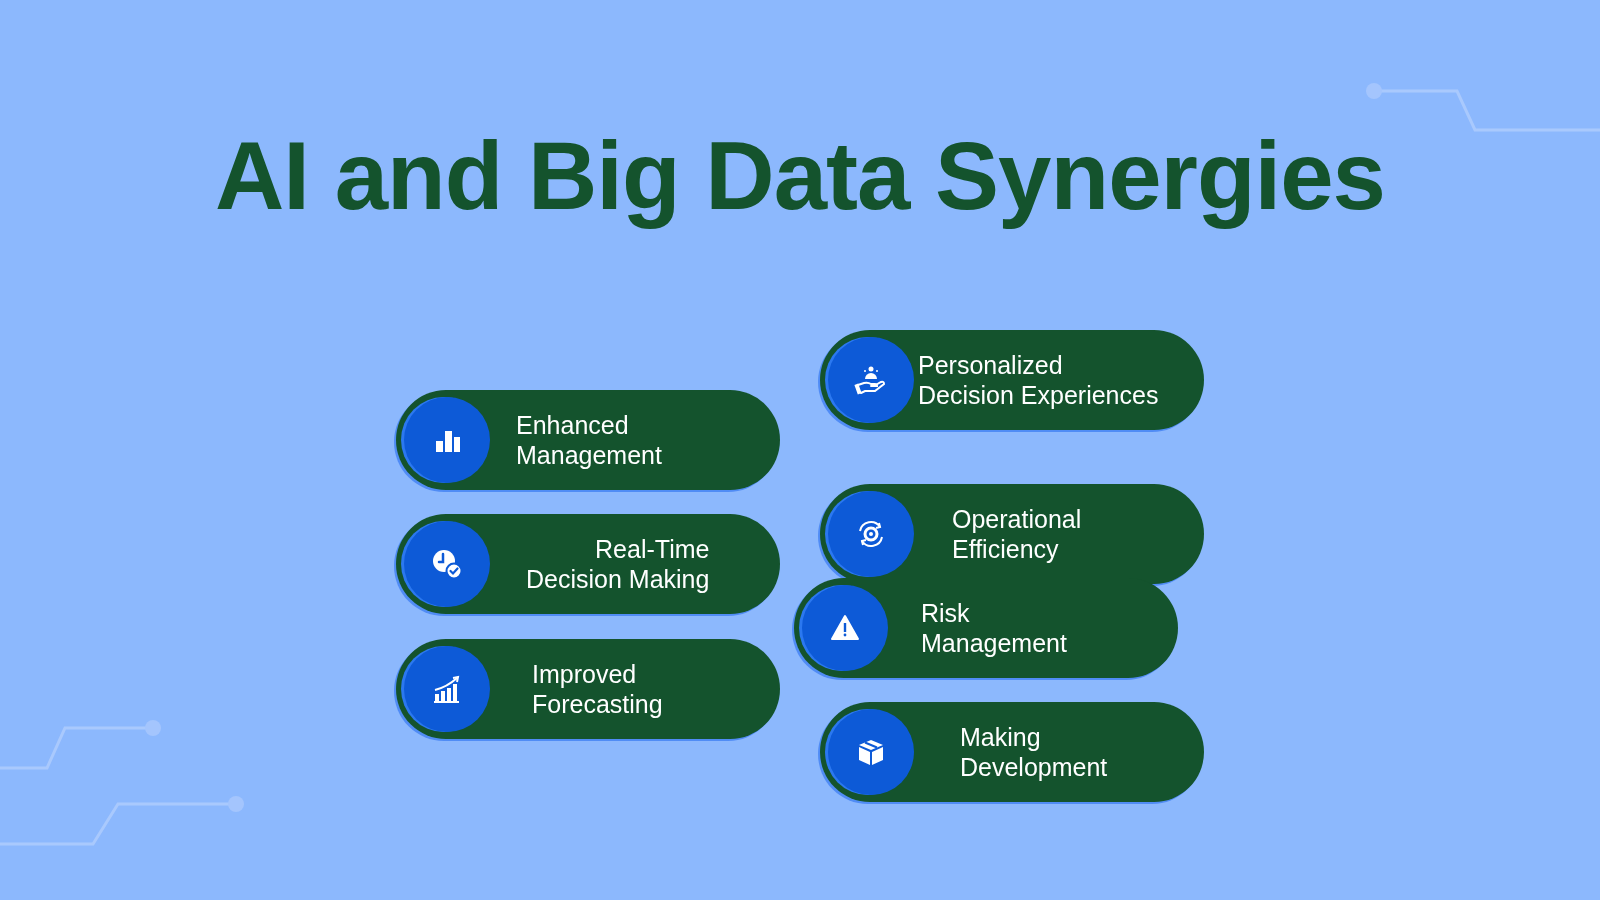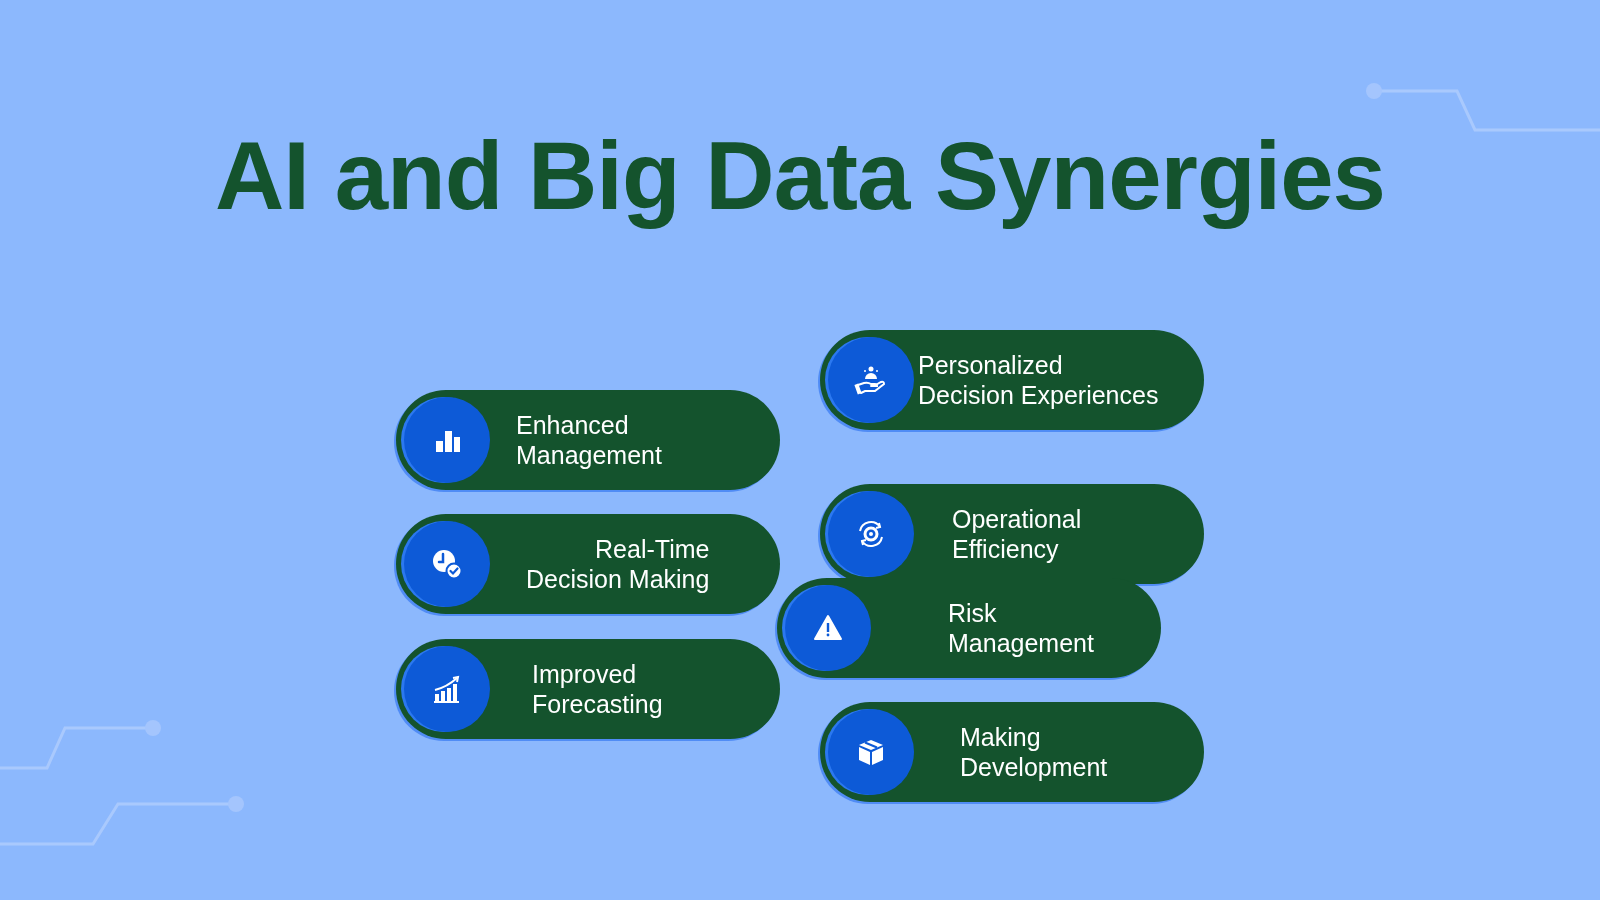--- a/index.html
+++ b/index.html
@@ -126,21 +126,21 @@
       <path d="M25 6 L26 10 L22 11" stroke="#fff" stroke-width="2" fill="none"></path>
       <path d="M9 28 L8 24 L12 23" stroke="#fff" stroke-width="2" fill="none"></path>
     </svg>
   </div>
   <div class="label" style="margin-left:38px;">
     <span>Operational</span>
     <span>Efficiency</span>
   </div>
 </div>
 
-<div class="pill" style="left:777px; top:578px;gap:44px;">
+<div class="pill" style="left:794px; top:578px;">
   <div class="circle">
     <svg viewBox="0 0 34 34">
       <path d="M17 5 L30 28 L4 28 Z" fill="#fff" stroke="#fff" stroke-width="2" stroke-linejoin="round"></path>
       <rect x="15.8" y="12" width="2.4" height="9" fill="#0d5ad7"></rect>
       <circle cx="17" cy="24" r="1.4" fill="#0d5ad7"></circle>
     </svg>
   </div>
   <div class="label" style="margin-left:33px;">
     <span>Risk</span>
     <span>Management</span>

